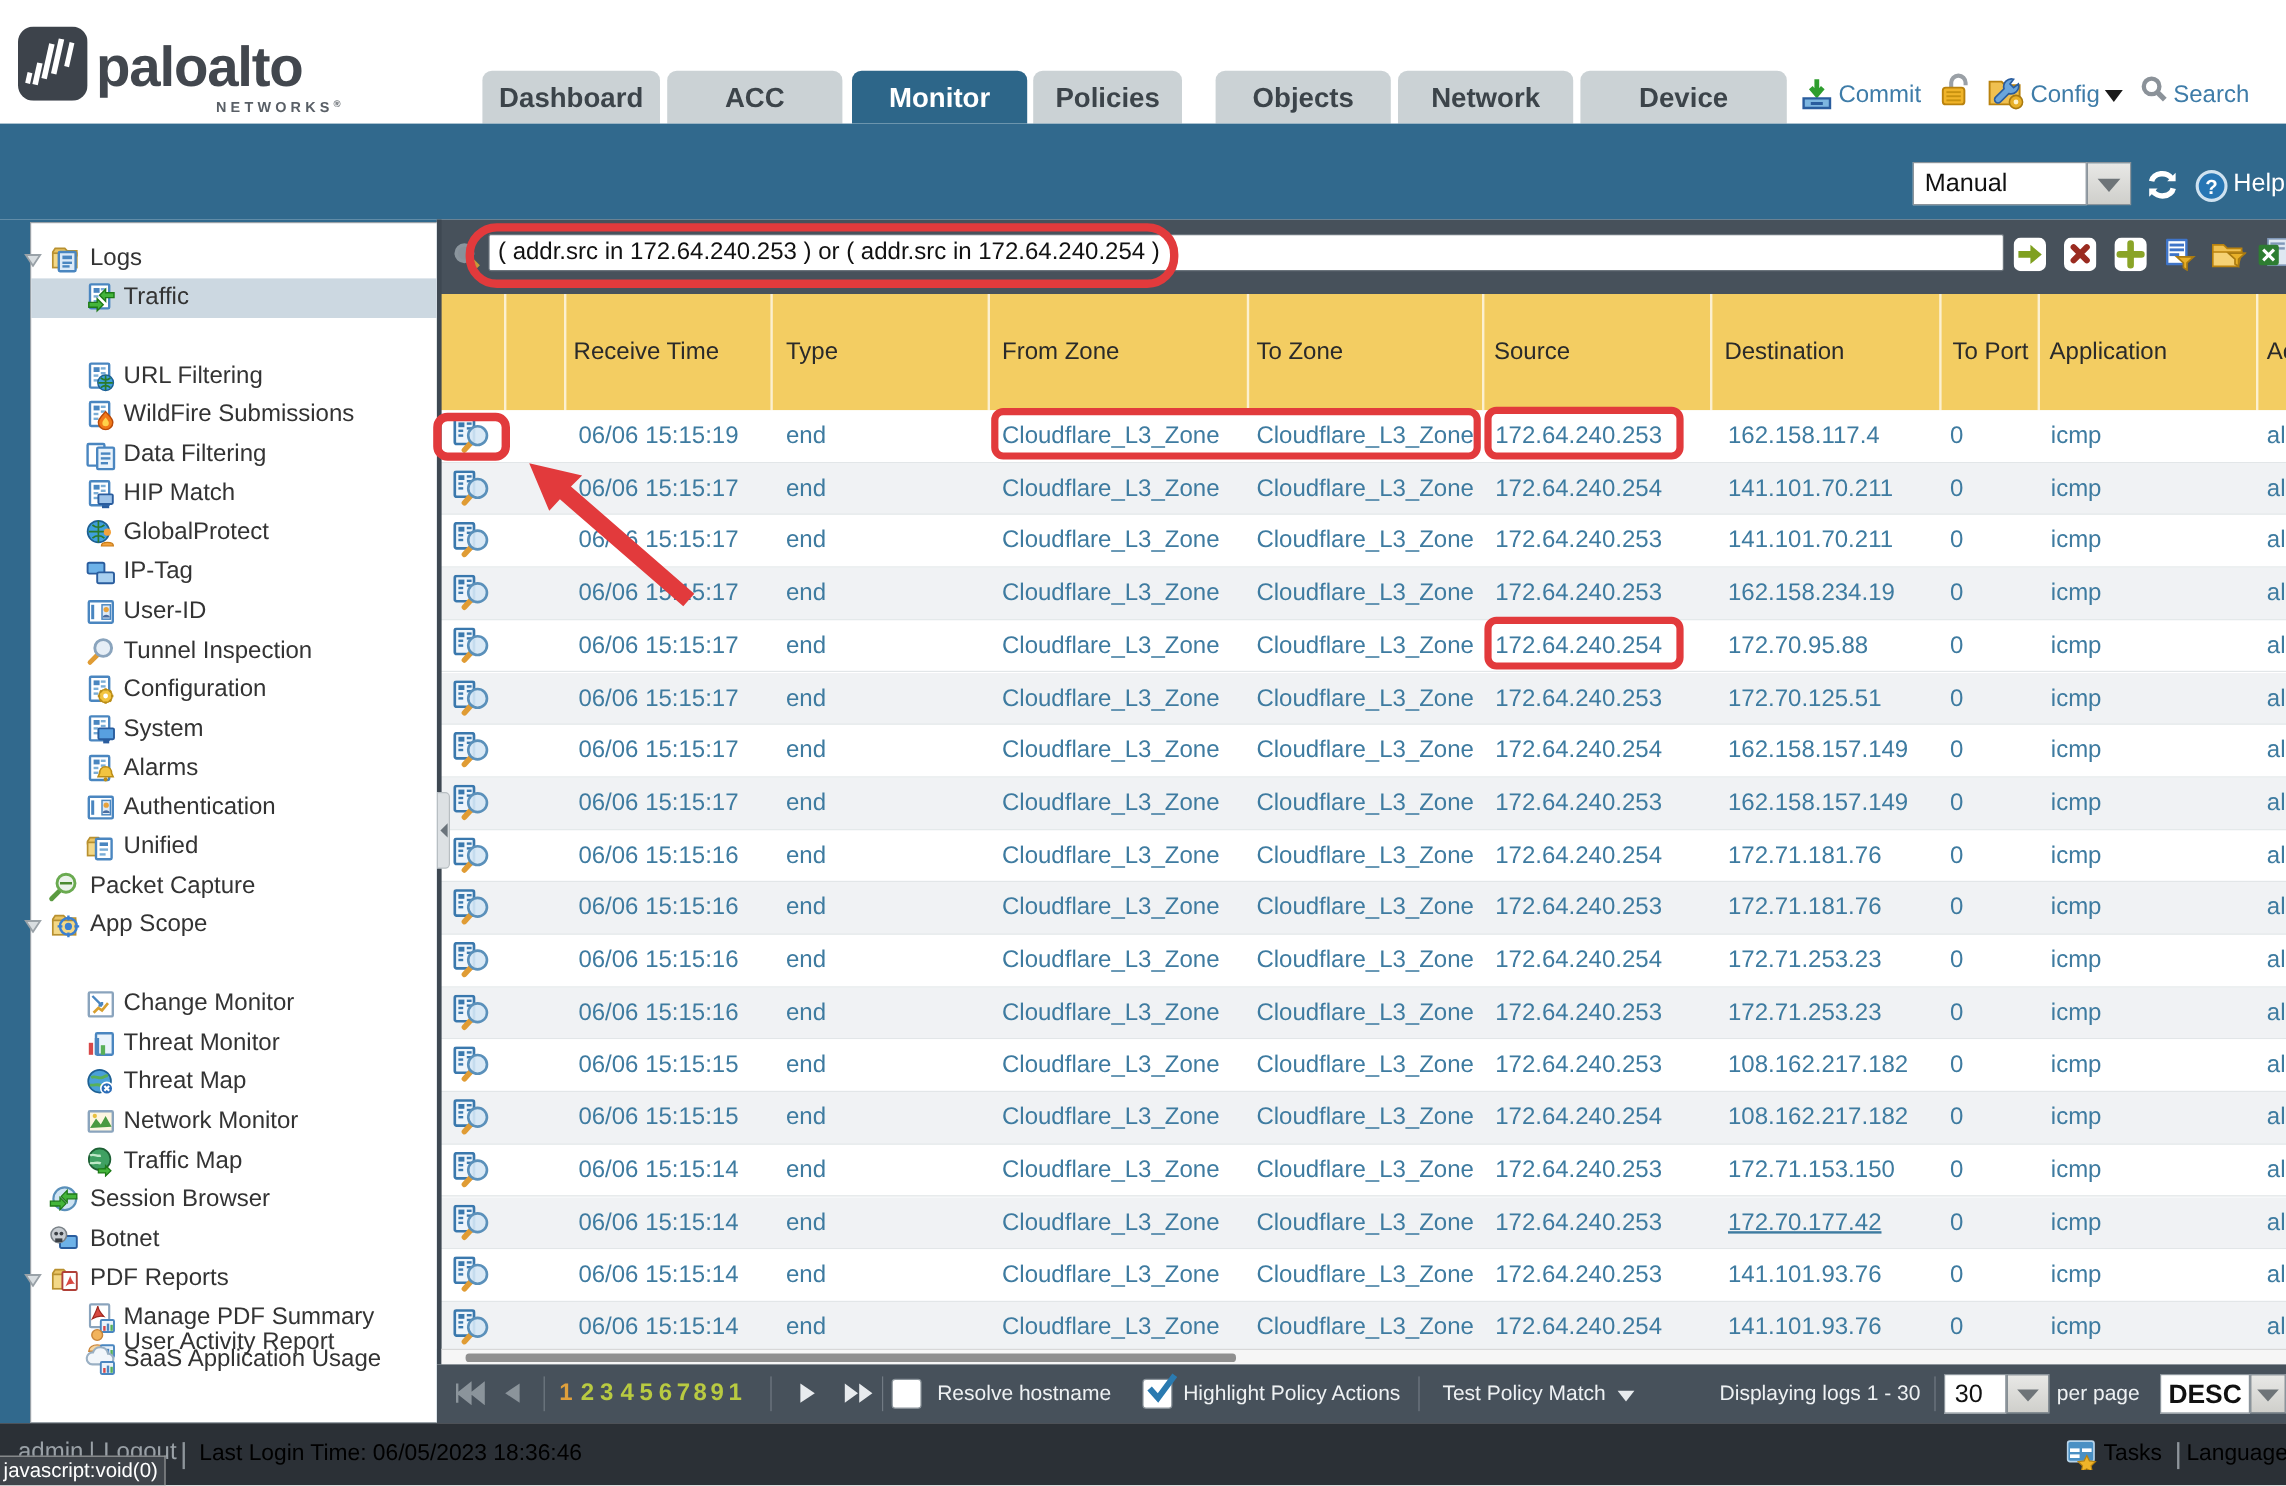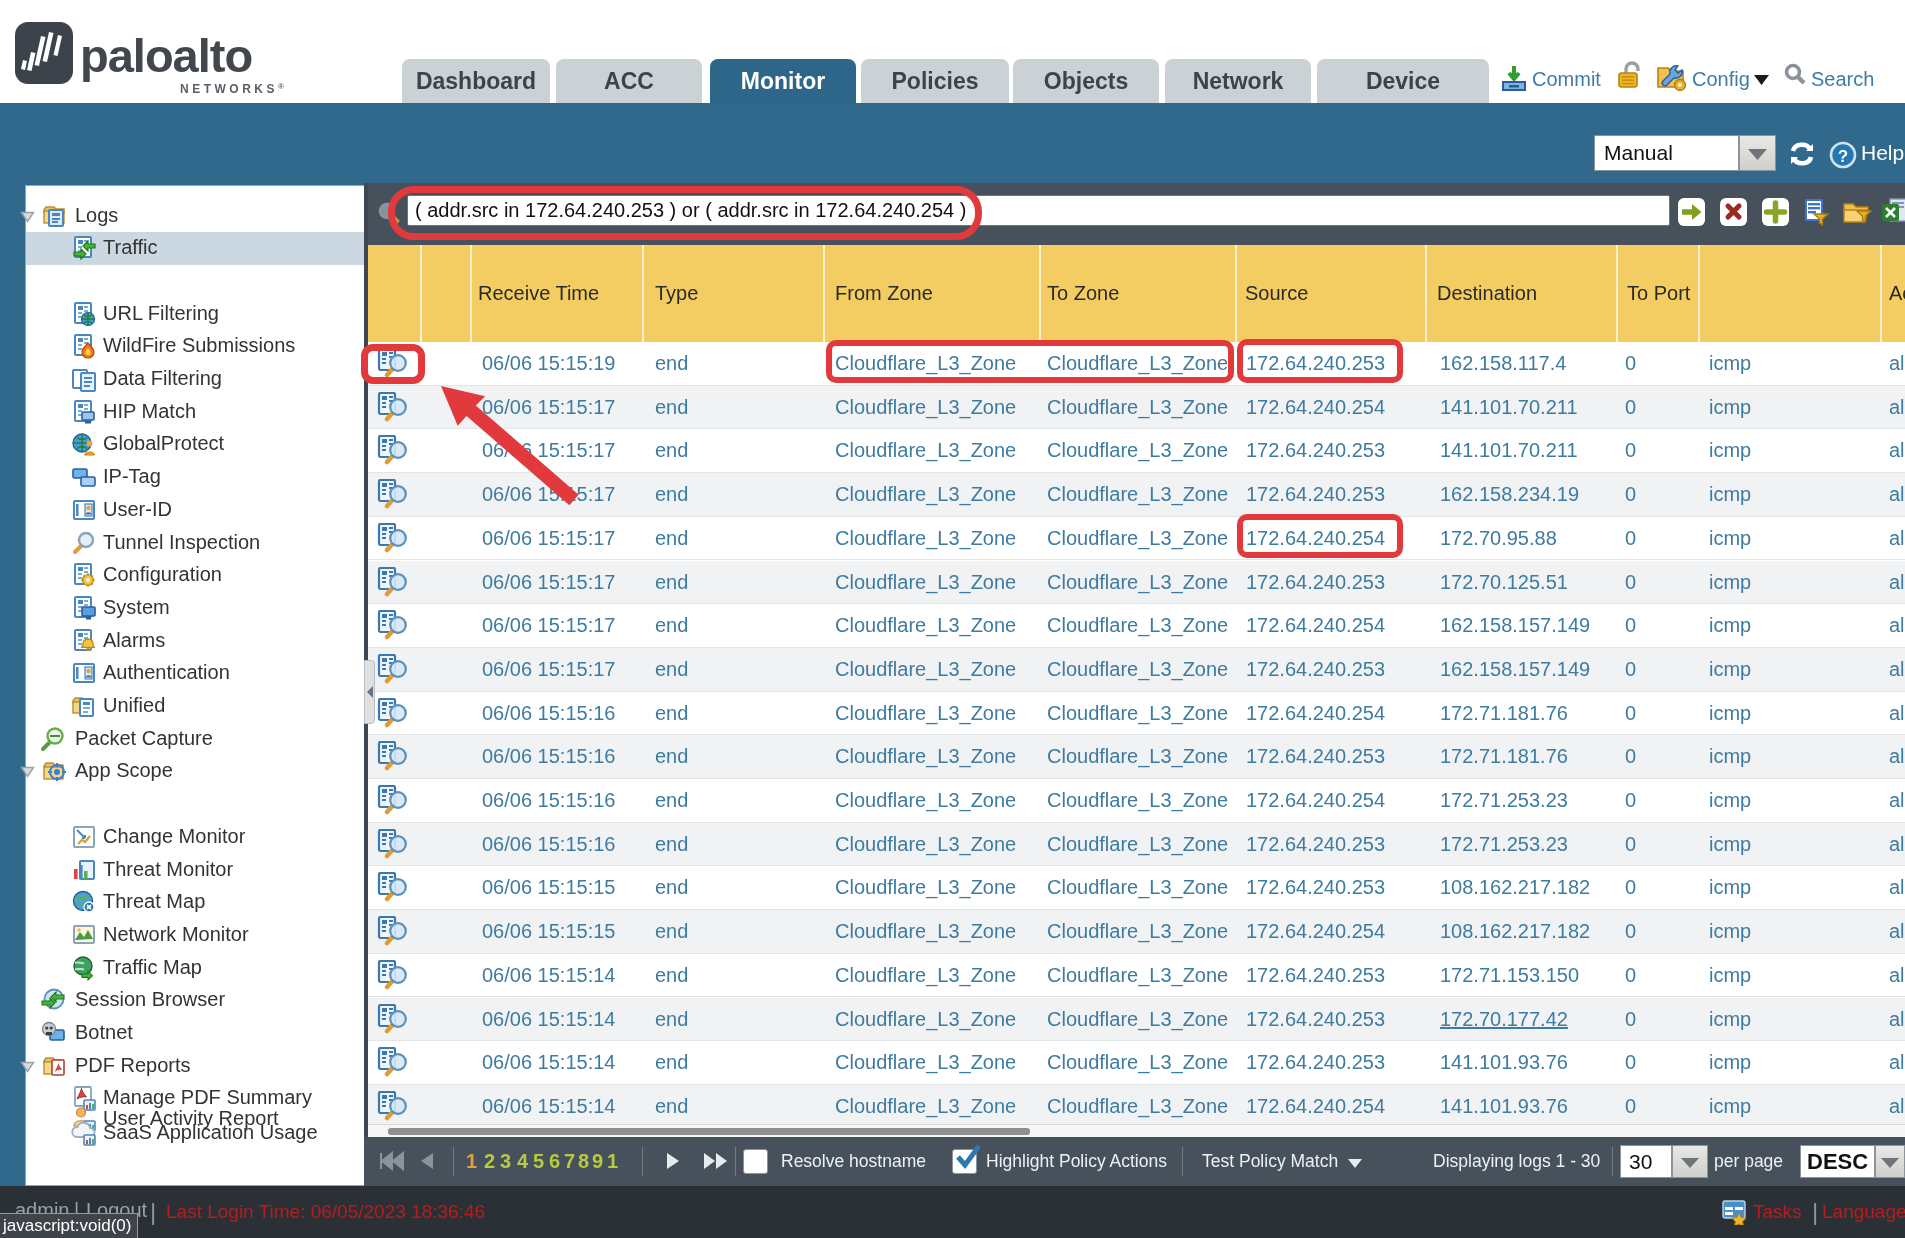--- a/index.html
+++ b/index.html
@@ -36,21 +36,21 @@
 #hscroll{position:absolute;left:368px;top:1124px;width:1537px;height:13px;background:#f6f6f6;border-top:1px solid #d8d8d8}
 #hthumb{position:absolute;left:20px;top:3px;width:642px;height:7px;background:#8f8f8f;border-radius:3px}
 
 #pbar{position:absolute;left:364px;top:1137px;width:1541px;height:49px;background:#47515b}
 .ptx{position:absolute;top:1137px;height:49px;line-height:49px;font-size:17.5px;color:#eef1f3;white-space:nowrap}
 .psep{position:absolute;top:1147px;width:1px;height:29px;background:#717a83}
 .pnum{position:absolute;top:1137px;height:49px;line-height:49px;font-size:20px;font-weight:bold;color:#b9ca41}
 .cb{position:absolute;top:1149px;width:25px;height:25px;background:#fff;border:1px solid #8b949b;border-radius:3px}
 
 #sbar{position:absolute;left:0;top:1186px;width:1905px;height:52px;background:#2b3036}
-.stx{position:absolute;top:1186px;height:52px;line-height:52px;font-size:20px;color:#b91c1c;white-space:nowrap}
+.stx{position:absolute;top:1186px;height:52px;line-height:52px;font-size:20px;color:#000000;white-space:nowrap}
 #tip{position:absolute;left:0;top:1213px;width:138px;height:25px;background:#3f444a;border-top:1px solid #97999b;border-right:1px solid #97999b;color:#fff;font-size:17px;line-height:24px;padding-left:3px}
 
 .red{position:absolute;border:6px solid #e23a3c;border-radius:12px}
 #ovl{position:absolute;left:0;top:0;width:1905px;height:1238px;pointer-events:none}
 </style></head><body>
 <div id="pg">
 
 <svg class="abs" style="left:15px;top:22px" width="58" height="62" viewBox="0 0 58 62">
 <rect x="0" y="0" width="58" height="62" rx="13" fill="#3d434b"></rect>
 <g fill="#fff">
@@ -60,21 +60,21 @@
 <path d="M34 10 l4.5 1 -6.5 29 -4.5 -1z"></path>
 <path d="M43 13 l4 1 -4.5 20 -4 -1z"></path>
 </g>
     </svg>
 <div class="abs" style="left:80px;top:28px;font-size:47px;font-weight:bold;color:#42474e;letter-spacing:-1px">paloalto</div>
 <div class="abs" style="left:180px;top:82px;font-size:12px;font-weight:bold;color:#595f66;letter-spacing:3.5px">NETWORKS<span style="font-size:8px;vertical-align:4px">®</span></div>
 
 <div class="tab" style="left:402px;width:148px">Dashboard</div>
 <div class="tab" style="left:556px;width:146px">ACC</div>
 <div class="tab on" style="left:710px;width:146px">Monitor</div>
-<div class="tab" style="left:861px;width:148px">Policies</div>
+<div class="tab" style="left:861px;width:124px">Policies</div>
 <div class="tab" style="left:1013px;width:146px">Objects</div>
 <div class="tab" style="left:1165px;width:146px">Network</div>
 <div class="tab" style="left:1317px;width:172px">Device</div>
 
 <svg class="abs" style="left:1499px;top:64px" width="30" height="30" viewBox="0 0 30 30">
       <path d="M15 2 v12 M10 9 l5 6 5 -6" stroke="#2f9e2f" stroke-width="4" fill="none"></path>
       <path d="M4 18 h22 v8 h-22z" fill="#7db6e0" stroke="#2a5d9e" stroke-width="2"></path>
       <rect x="10" y="21" width="10" height="2.5" fill="#2a5d9e"></rect>
     </svg>
 <div class="htx" style="left:1532px">Commit</div>
@@ -170,20 +170,21 @@
       <i class="vh" style="left:1252px"></i>
       <i class="vh" style="left:1334px"></i>
       <i class="vh" style="left:1516px"></i>
 <span class="hct" style="left:114px">Receive Time</span>
 <span class="hct" style="left:291px">Type</span>
 <span class="hct" style="left:471px">From Zone</span>
 <span class="hct" style="left:683px">To Zone</span>
 <span class="hct" style="left:881px">Source</span>
 <span class="hct" style="left:1073px">Destination</span>
 <span class="hct" style="left:1263px">To Port</span>
+<span class="hct" style="left:1344px">Application</span>
 <span class="hct" style="left:1525px">Ac</span>
 </div>
 
 <div id="trows">
 <div class="r odd" style="top:0.0px">
         <svg class="mg" width="32" height="31" viewBox="0 0 32 31">
           <rect x="2" y="1" width="16" height="21" rx="1.5" fill="#eef5fb" stroke="#3a78ad" stroke-width="2.2"></rect>
           <rect x="5" y="4" width="5" height="4" fill="#3a78ad"></rect>
           <rect x="5" y="10" width="4" height="2" fill="#3a78ad"></rect>
           <rect x="5" y="14" width="4" height="2" fill="#3a78ad"></rect>

